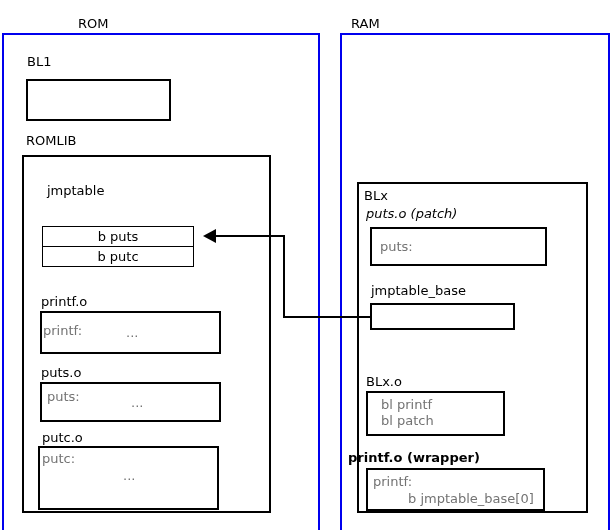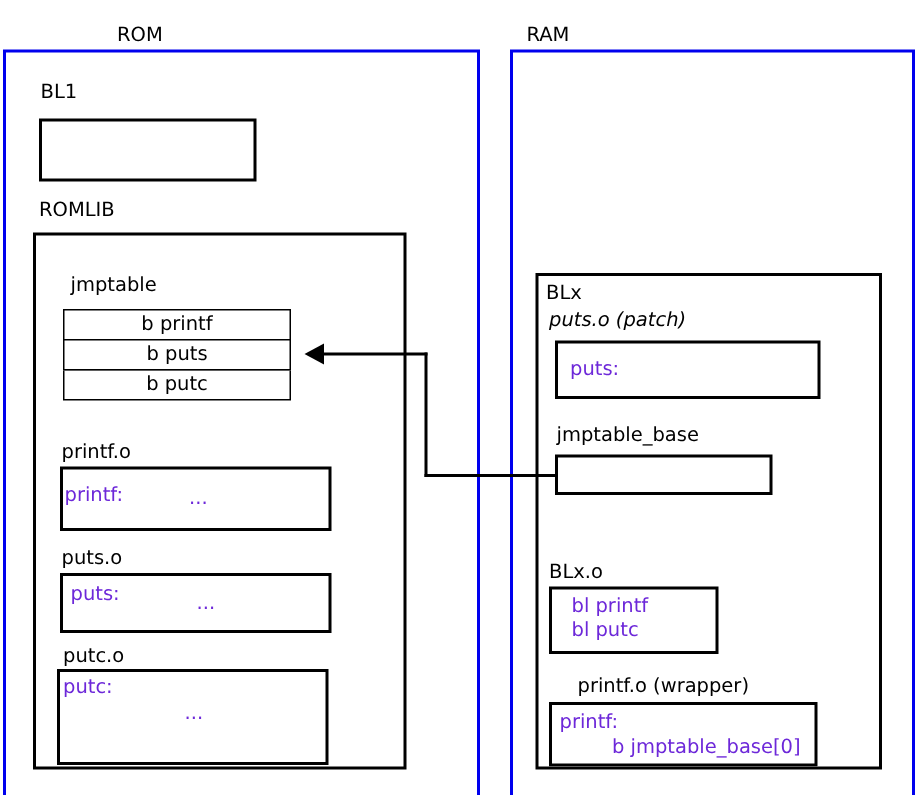--- a/index.html
+++ b/index.html
@@ -55,21 +55,21 @@
     font-size: 13px;
     color: #000000;
     white-space: nowrap;
     line-height: 15px;
   }
 
   
   .box-text {
     position: absolute;
     font-size: 13px;
-    color: #6d28d9;
+    color: #737373;
     white-space: pre;
     line-height: 16px;
   }
   .row-text {
     position: absolute;
     left: 0;
     right: 0;
     text-align: center;
     font-size: 13px;
     color: #000000;
@@ -107,23 +107,20 @@
 
   <div class="caption" style="left:27px; top:38px;">BL1</div>
   <div class="box" style="left:26px; top:63px; width:145px; height:42px;">
     <span class="box-text" style="left:6px; top:5px;"></span>
   </div>
 
   <div class="caption" style="left:26px; top:117px;">ROMLIB</div>
   <div class="box" style="left:22px; top:139px; width:249px; height:358px;"></div>
 
   <div class="caption" style="left:47px; top:167px;">jmptable</div>
-  <div class="box-thin" style="left:42px; top:190px; width:152px; height:21px;">
-    <span class="row-text" style="top:2px;">b printf</span>
-  </div>
   <div class="box-thin" style="left:42px; top:230px; width:152px; height:21px;">
     <span class="row-text" style="top:2px;">b putc</span>
   </div>
   <div class="box-thin" style="left:42px; top:210px; width:152px; height:21px;">
     <span class="row-text" style="top:2px;">b puts</span>
   </div>
 
   <div class="caption" style="left:41px; top:278px;">printf.o</div>
   <div class="box" style="left:40px; top:295px; width:181px; height:43px;">
     <span class="box-text" style="left:1px; top:10px;">printf:</span>
@@ -152,26 +149,26 @@
   <div class="box" style="left:370px; top:211px; width:177px; height:39px;">
     <span class="box-text" style="left:8px; top:10px;">puts:</span>
   </div>
 
   <div class="caption" style="left:371px; top:267px;">jmptable_base</div>
   <div class="box" style="left:370px; top:287px; width:145px; height:27px;">
     <span class="box-text" style="left:6px; top:3px;"></span>
   </div>
 
   <div class="caption" style="left:366px; top:358px;">BLx.o</div>
-  <div class="box" style="left:366px; top:375px; width:113px; height:45px;">
+  <div class="box" style="left:366px; top:375px; width:139px; height:45px;">
     <span class="box-text" style="left:13px; top:4px;">bl printf</span>
-    <span class="box-text" style="left:13px; top:20px;">bl putc</span>
+    <span class="box-text" style="left:13px; top:20px;">bl patch</span>
   </div>
 
-  <div class="caption" style="left:385px; top:434px;">printf.o (wrapper)</div>
+  <div class="caption" style="left:348px; top:434px;font-weight:bold;">printf.o (wrapper)</div>
   <div class="box" style="left:366px; top:452px; width:179px; height:43px;">
     <span class="box-text" style="left:5px; top:4px;">printf:</span>
     <span class="box-text" style="left:40px; top:21px;">b jmptable_base[0]</span>
   </div>
 
   <div class="conn-h" style="left:283px; top:300px; width:88px;"></div>
 
   <div class="conn-v" style="left:283px; top:219px; height:83px;"></div>
 
   <div class="conn-h" style="left:214px; top:219px; width:71px;"></div>

